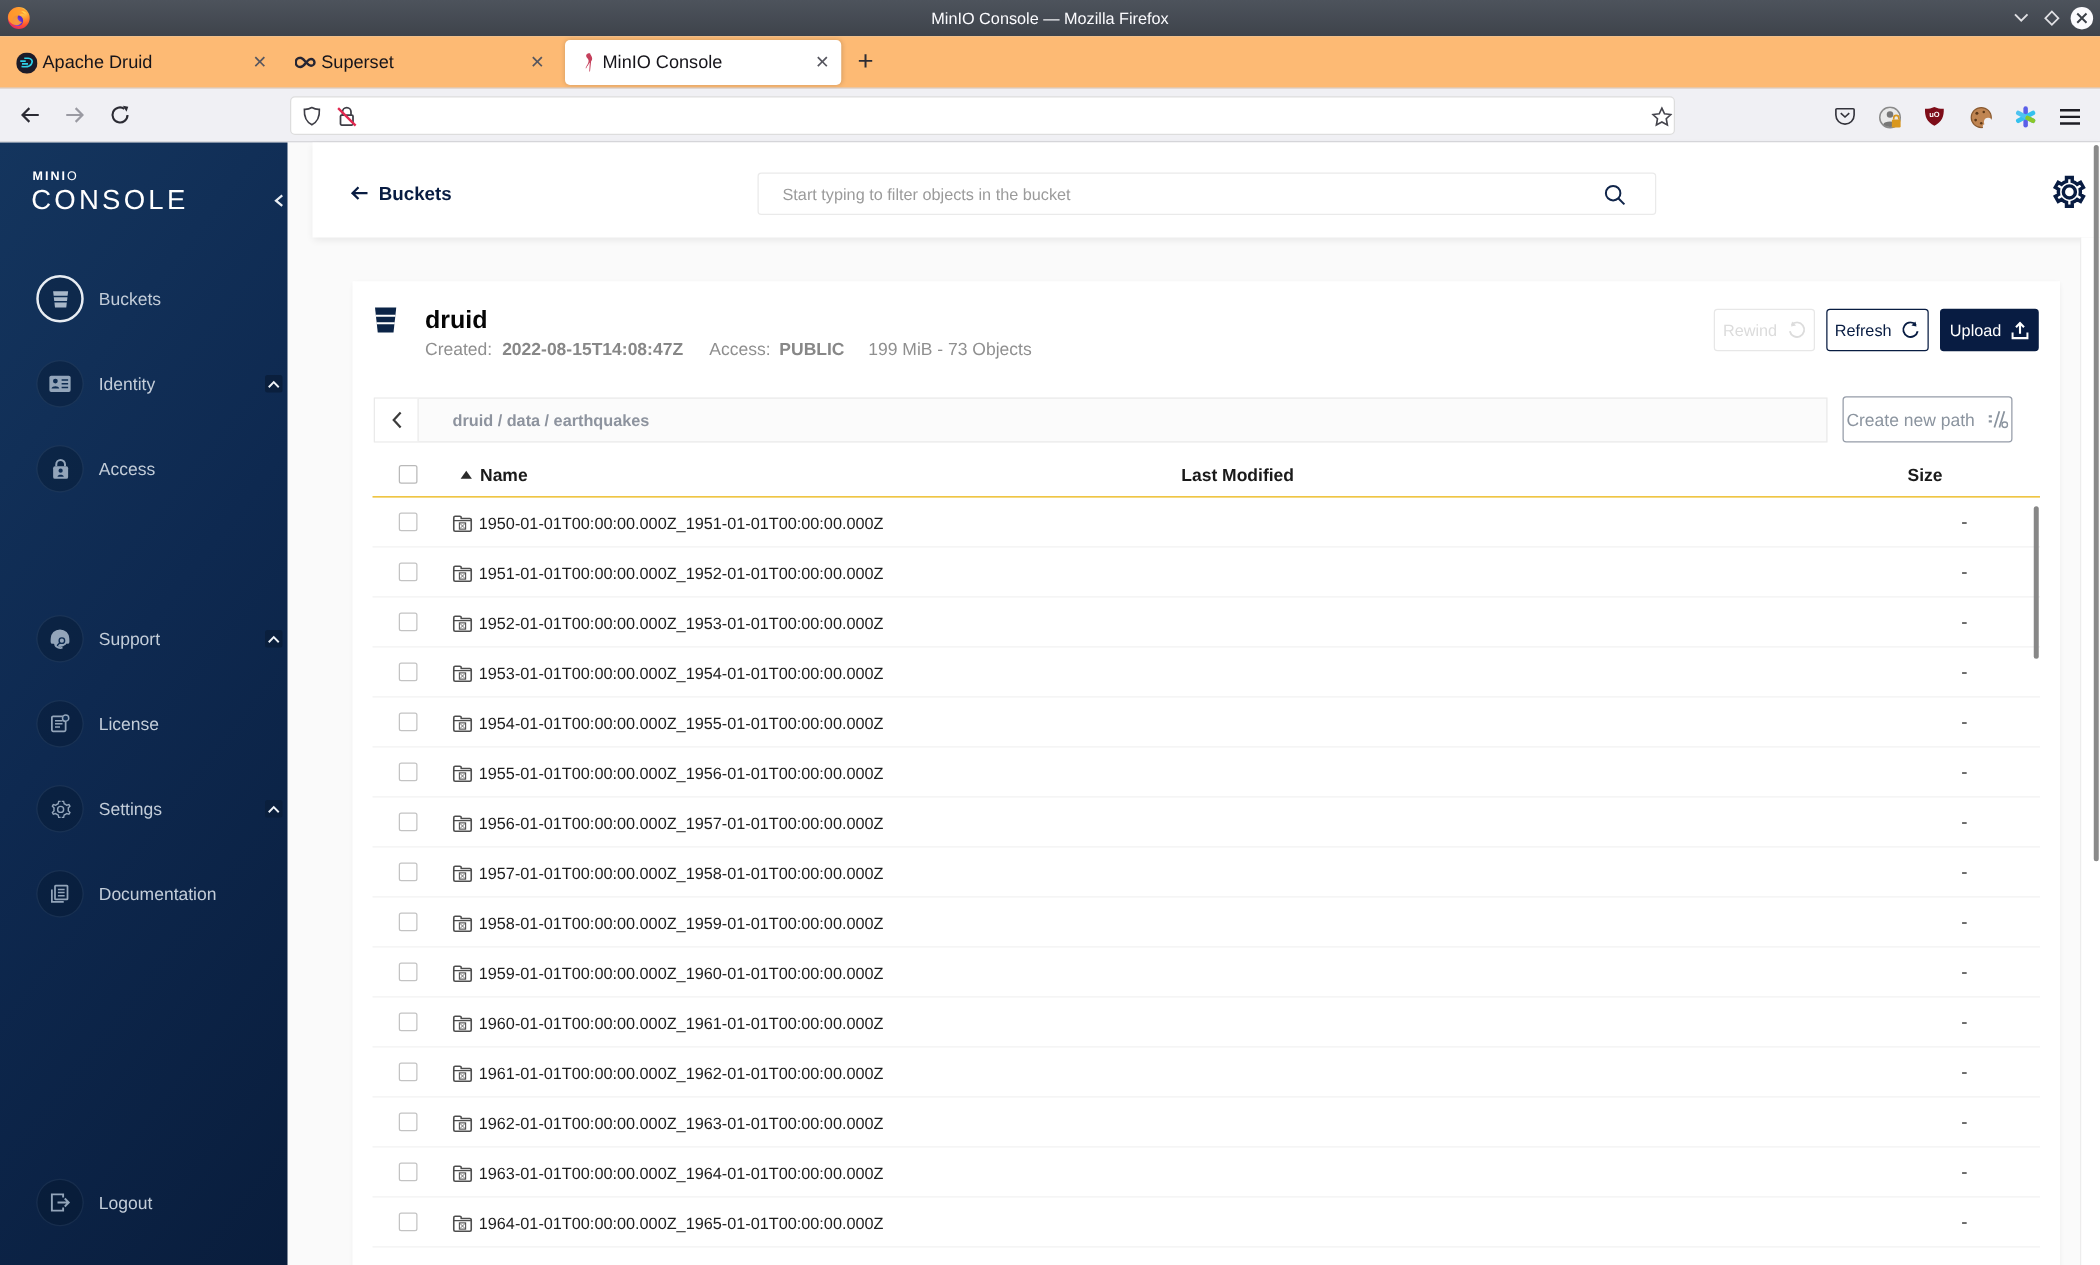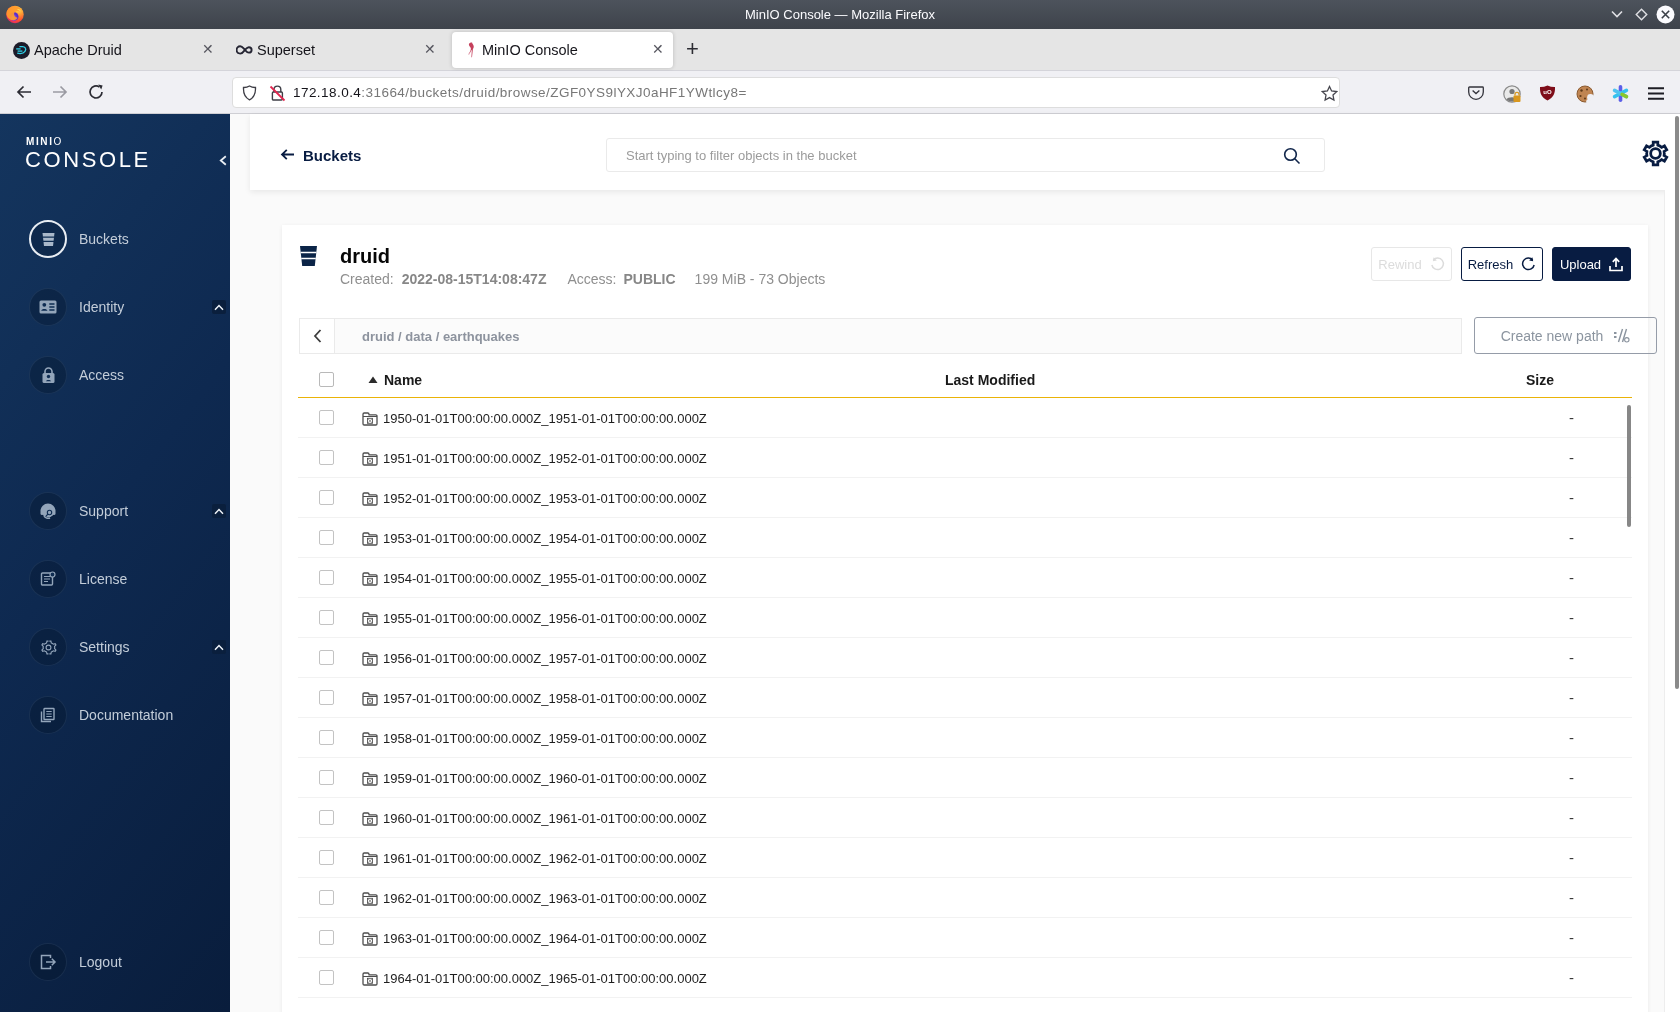--- a/index.html
+++ b/index.html
@@ -4,21 +4,21 @@
 <style>
   * { margin:0; padding:0; box-sizing:border-box; }
   html,body { width:1680px; height:1012px; overflow:hidden; font-family:"Liberation Sans", sans-serif; }
 
   
   #titlebar { position:absolute; left:0; top:0; width:1680px; height:29px;
     background:linear-gradient(#4d535c, #3e434b); }
   #titletext { position:absolute; left:0; right:0; top:7px; text-align:center;
     color:#fbfbfe; font-size:13px; }
   #tabbar { position:absolute; left:0; top:29px; width:1680px; height:42px;
-    background:#e5e5e5; border-bottom:1px solid #d4d4da; }
+    background:#fdba74; border-bottom:1px solid #d4d4da; }
   .tab { position:absolute; top:3px; height:36px; display:flex; align-items:center; }
   .tab .title { font-size:14.5px; color:#15141a; }
   .tab .close { color:#56565f; font-size:14px; }
   #tab3 { background:#fff; border-radius:4px; box-shadow:0 0 4px rgba(0,0,0,.18); }
   #urlbar { position:absolute; left:0; top:71px; width:1680px; height:43px;
     background:#f0f0f4; border-bottom:1px solid #cfcfd4; }
   #urlfield { position:absolute; left:232px; top:6px; width:1108px; height:31px;
     background:#fff; border:1px solid #ddd; border-radius:4px; }
   #urltext { position:absolute; left:293px; top:14px; font-size:13.5px; color:#15141a; letter-spacing:0.45px; }
   #urltext .gray { color:#777; }
@@ -48,21 +48,21 @@
     box-shadow:0 1px 4px rgba(0,0,0,.07); }
 
   .btn { position:absolute; top:22px; height:34px; border-radius:3px; font-size:13px;
     display:flex; align-items:center; justify-content:center; gap:8px; }
 
   #crumbbar { position:absolute; left:17px; top:93px; width:1163px; height:36px;
     background:#fbfbfb; border:1px solid #eaeaea; }
   #crumbback { position:absolute; left:0; top:0; width:35px; height:34px; background:#fff;
     border-right:1px solid #eaeaea; display:flex; align-items:center; justify-content:center; }
   #crumbtext { position:absolute; left:62px; top:10px; font-size:13px; color:#8d939e;font-weight:bold; }
-  #createpath { position:absolute; left:1192px; top:92px; width:183px; height:37px;
+  #createpath { position:absolute; left:1192px; top:92px; width:136px; height:37px;
     border:1px solid #959ca8; border-radius:3px; color:#8b949f; font-size:14px;
     display:flex; align-items:center; justify-content:center; gap:10px; }
 
   #thead { position:absolute; left:16px; top:138px; width:1334px; height:35px;
     border-bottom:1px solid #eab308; font-size:14px; font-weight:bold; color:#1a1a1a; }
   .hcheck { position:absolute; left:21px; top:9px; width:15px; height:15px;
     border:1px solid #b9b9b9; border-radius:2px; background:#fff; }
   .row { position:absolute; left:16px; width:1334px; height:40px;
     border-bottom:1px solid #f2f2f2; font-size:13px; color:#1e1e1e; }
   .row .check { position:absolute; left:21px; top:12px; width:15px; height:15px;
@@ -164,21 +164,20 @@
     <svg style="position:absolute;left:36px;top:6px;" width="17" height="18" viewBox="0 0 17 18">
         <path d="M5 8 L5 5.5 A3.4 3.4 0 0 1 11.8 5.5 L11.8 8" fill="none" stroke="#3e3e46" stroke-width="1.4"></path>
         <rect x="3.4" y="8" width="10" height="8" rx="1" fill="none" stroke="#3e3e46" stroke-width="1.4"></rect>
         <path d="M1.5 2.5 L15.5 16.5" stroke="#e22850" stroke-width="1.8"></path>
       </svg>
 
     <svg style="position:absolute;left:1088px;top:7px;" width="17" height="17" viewBox="0 0 17 17">
         <path d="M8.5 1.5 L10.6 6 L15.6 6.6 L12 10 L12.9 15 L8.5 12.6 L4.1 15 L5 10 L1.4 6.6 L6.4 6 Z" fill="none" stroke="#45454d" stroke-width="1.3"></path>
       </svg>
   </div>
-  <div id="urltext">172.18.0.4<span class="gray">:31664/buckets/druid/browse/ZGF0YS9lYXJ0aHF1YWtlcy8=</span></div>
 
   <svg style="position:absolute;left:1468px;top:15px;" width="16" height="14" viewBox="0 0 16 14">
       <path d="M1.5 1 L14.5 1 A0.8 0.8 0 0 1 15.3 1.8 L15.3 6 A7.3 7.3 0 0 1 0.7 6 L0.7 1.8 A0.8 0.8 0 0 1 1.5 1 Z" fill="none" stroke="#33333b" stroke-width="1.3"></path>
       <path d="M4.6 4.5 L8 7.6 L11.4 4.5" fill="none" stroke="#33333b" stroke-width="1.3"></path>
     </svg>
 
   <svg style="position:absolute;left:1503px;top:14px;" width="19" height="19" viewBox="0 0 19 19">
       <circle cx="9" cy="9" r="8.2" fill="#e9e9e9" stroke="#8a8a8a" stroke-width="1.2"></circle>
       <circle cx="9" cy="6.5" r="2.6" fill="#777"></circle>
       <path d="M3.5 14.5 C4.5 11.5 13.5 11.5 14.5 14.5 A 8.2 8.2 0 0 1 3.5 14.5 Z" fill="#777"></path>

